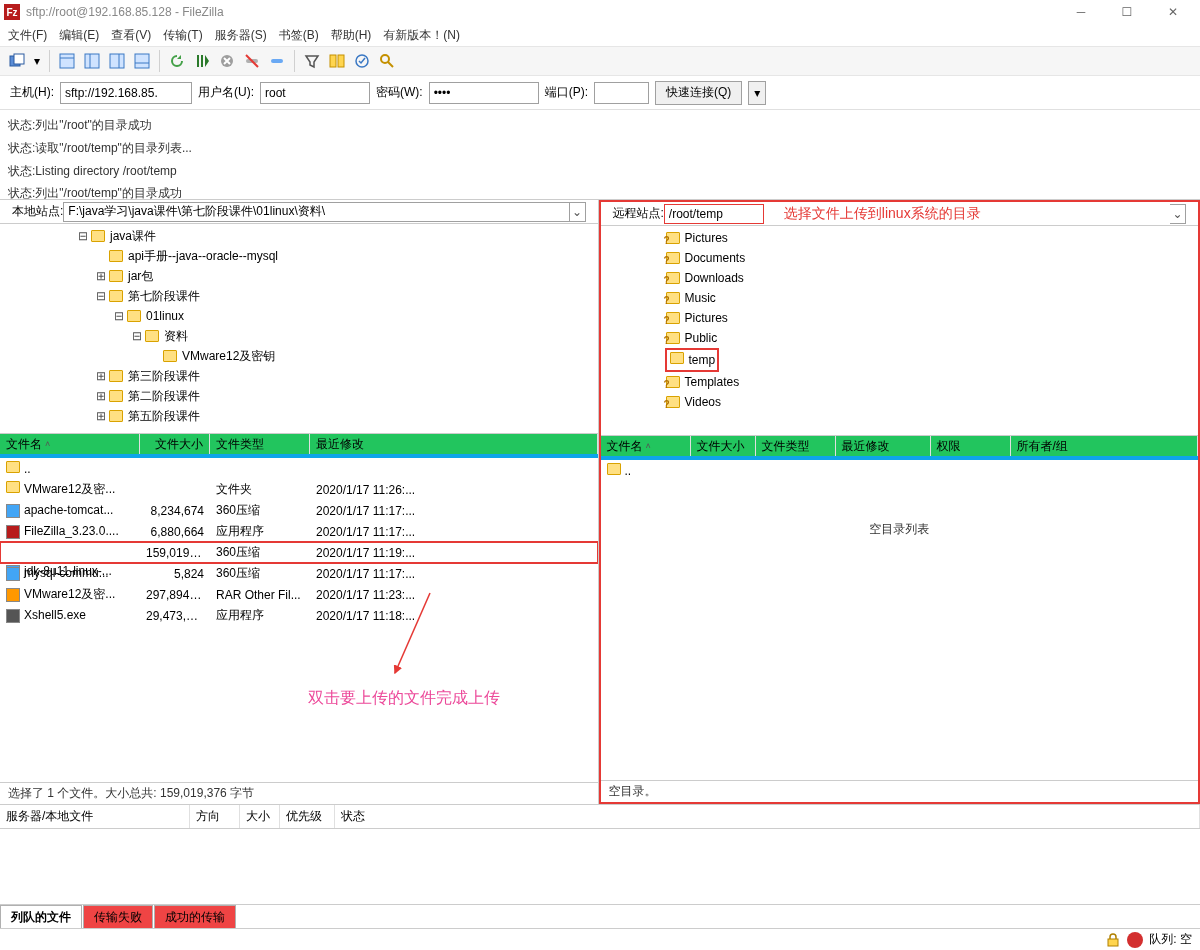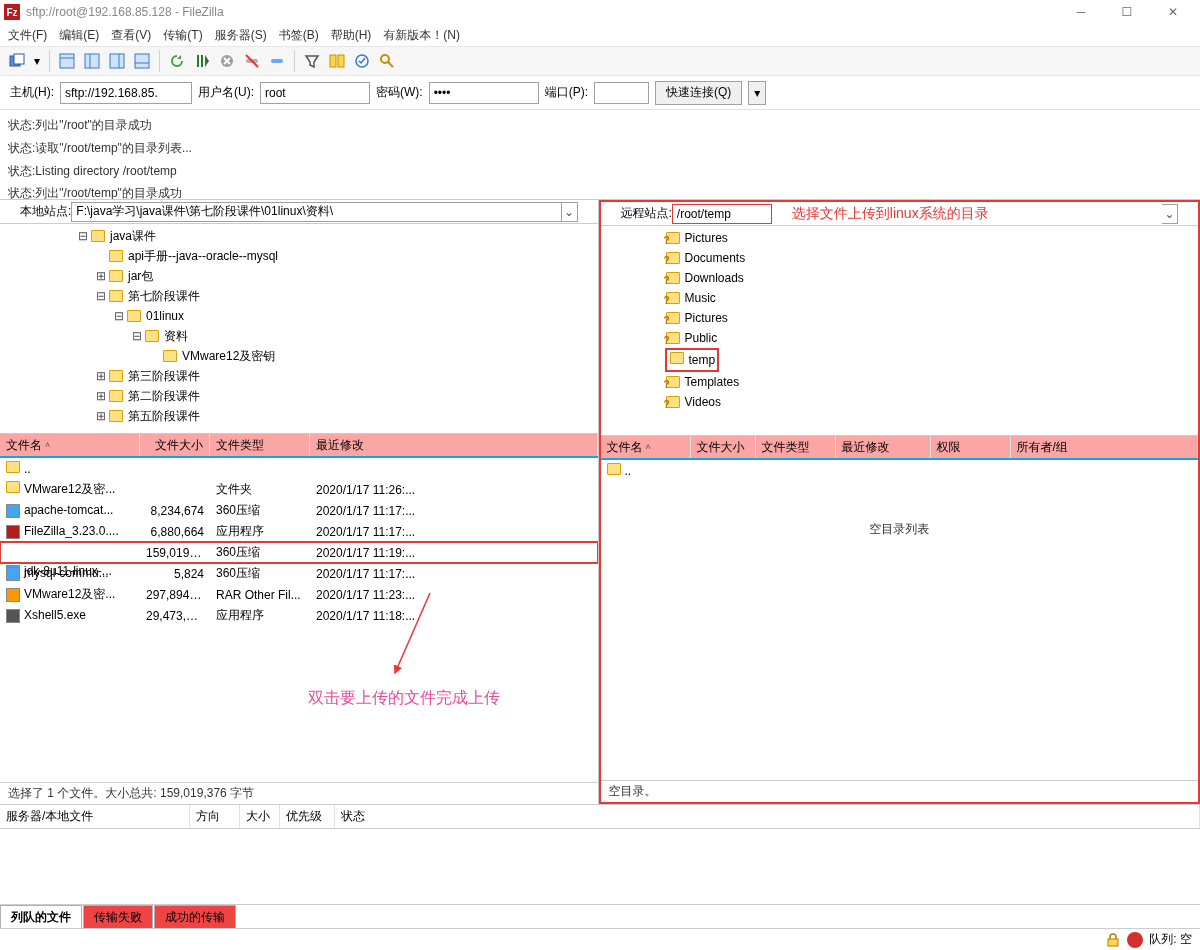--- a/index.html
+++ b/index.html
@@ -13,36 +13,36 @@
   .tbtn { width: 22px; height: 22px; display: flex; align-items: center; justify-content: center; border: 1px solid transparent; border-radius:2px;}
   .tsep { width:1px; height:22px; background:#d0d0d0; margin:0 3px;}
   .quickconnect { height: 34px; display: flex; align-items: center; padding: 4px 10px; gap: 6px; border-bottom: 1px solid #e0e0e0; }
   .quickconnect input { height: 22px; border: 1px solid #a0a0a0; padding: 0 4px; }
   .quickconnect button { height: 24px; padding: 0 10px; background: #f0f0f0; border: 1px solid #a0a0a0; }
   .qcbtn-dd { width:18px; height:24px; background:#f0f0f0;border:1px solid #a0a0a0; display:flex;align-items:center;justify-content:center;}
   .log { height: 90px; border-bottom: 1px solid #ccc; padding: 4px 8px; overflow:hidden; line-height: 1.9; color:#333;}
   .mainsplit { flex: 1; display: flex; min-height:0; }
   .pane { flex: 1; display: flex; flex-direction: column; min-width:0; }
   .pane.right { border: 2px solid #e53935; position: relative; }
-  .siteline { height: 24px; border-bottom: 1px solid #ccc; display: flex; align-items: center; padding: 0 20px; position:relative;}
+  .siteline { height: 24px; border-bottom: 1px solid #ccc; display: flex; align-items: center; padding: 0 12px; position:relative;}
   .siteline input { flex: 1; height: 20px; border: 1px solid #a0a0a0; padding: 0 4px; }
   .siteline .dd-arrow { width:16px; height:20px; border:1px solid #a0a0a0; border-left:none; display:flex;align-items:center;justify-content:center;color:#555;}
   .remote-path-wrap { display:flex; align-items:center;border-radius:6px; }
   .remote-path-wrap input { width:100px; border:1px solid #e53935;}
   .annot-red { color:#e53935; font-size:14px; margin-left:20px; }
   .tree { flex: 0 0 210px; overflow: auto; border-bottom: 1px solid #ccc; padding: 2px 4px; line-height:20px;}
   .tree-row { display:flex; align-items:center; white-space:nowrap; }
   .tree-icon { width:14px; text-align:center; color:#555;}
   .tree-folder { width:16px; height:14px; display:inline-flex; align-items:center; justify-content:center; margin-right:4px;}
   .folder-ico { width:14px;height:12px;background:#ffe082;border:1px solid #d9a200;border-radius:1px;}
   .folder-q { position:relative; width:14px;height:12px;background:#ffe082;border:1px solid #d9a200;border-radius:1px;}
   .folder-q::after { content:"?"; position:absolute; left:-3px; top:-2px; font-size:10px; color:#b07000; font-weight:bold;}
   .temp-highlight { border:2px solid #e53935; padding:0 2px;}
   .filelist { flex: 1; display:flex; flex-direction:column; min-height:0;}
-  .filelist-header { height: 24px; display: flex; border-bottom: 2px solid #0ea5e9; background:#fca5a5; }
+  .filelist-header { height: 24px; display: flex; border-bottom: 4px solid #0ea5e9; background:#22c55e; }
   .fh-col { display:flex; align-items:center; padding:0 6px; border-right:1px solid #e0e0e0; white-space:nowrap;}
   .sort-arrow { font-size:9px; color:#555; margin-left:3px;}
   .filelist-body { flex:1; overflow:auto; position:relative;}
   .frow { display:flex; height:21px; align-items:center; white-space:nowrap;}
   .frow.selected { outline:2px solid #e53935; outline-offset:-1px;}
   .fcol { padding:0 6px; overflow:hidden; text-overflow:ellipsis;}
   .file-ico { width:14px;height:14px; display:inline-block; margin-right:4px; vertical-align:middle; border:1px solid #888; background:#eee;}
   .file-ico.fz { background:#b71c1c;}
   .file-ico.rar { background:#ff9800;}
   .file-ico.zip { background:#42a5f5;}

